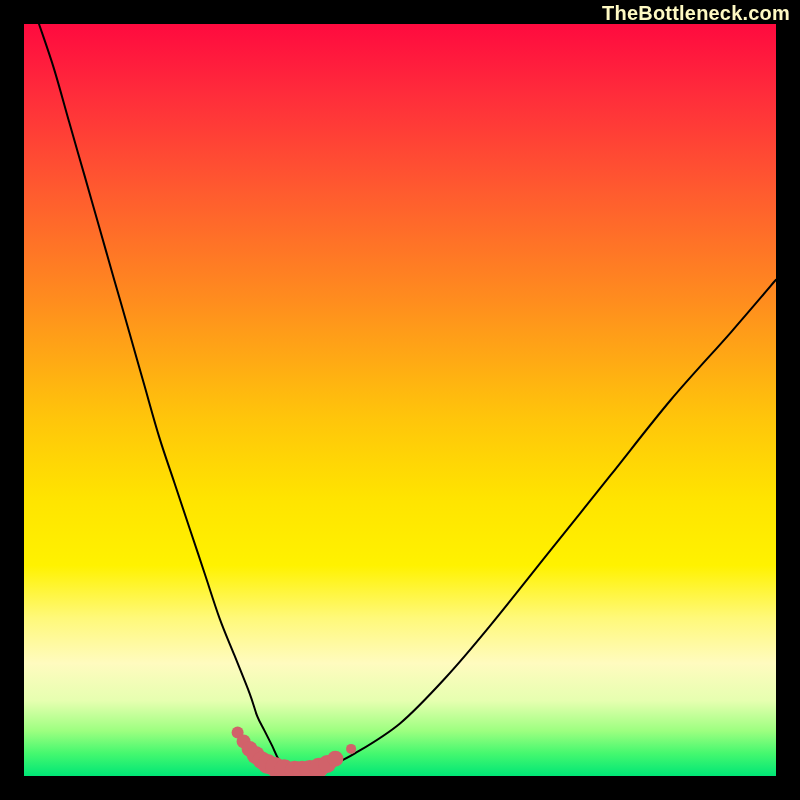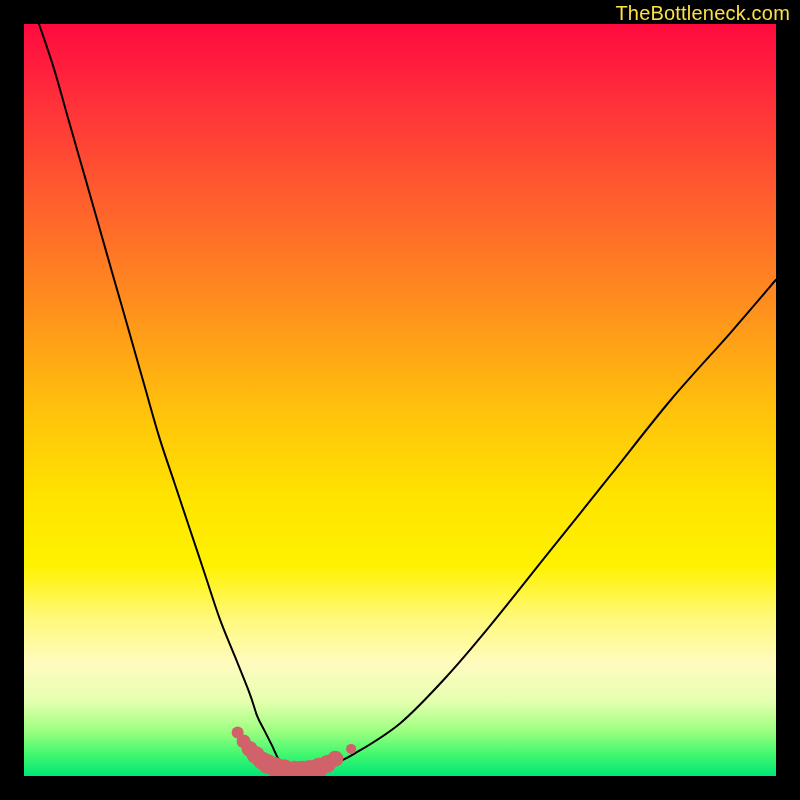--- a/index.html
+++ b/index.html
@@ -30,23 +30,23 @@
       #e6ffb0 90%,
       #9dff80 94%,
       #45f86f 97%,
       #00e676 100%
     );
   }
   .watermark {
     position: absolute;
     top: 2px;
     right: 10px;
-    color: #fde047;
+    color: #fef9c3;
     font-size: 20px;
-    font-weight: 400;
+    font-weight: 700;
     letter-spacing: 0.2px;
     z-index: 20;
     user-select: none;
   }
   svg.plot {
     position: absolute;
     left: 0;
     top: 0;
     width: 752px;
     height: 752px;

